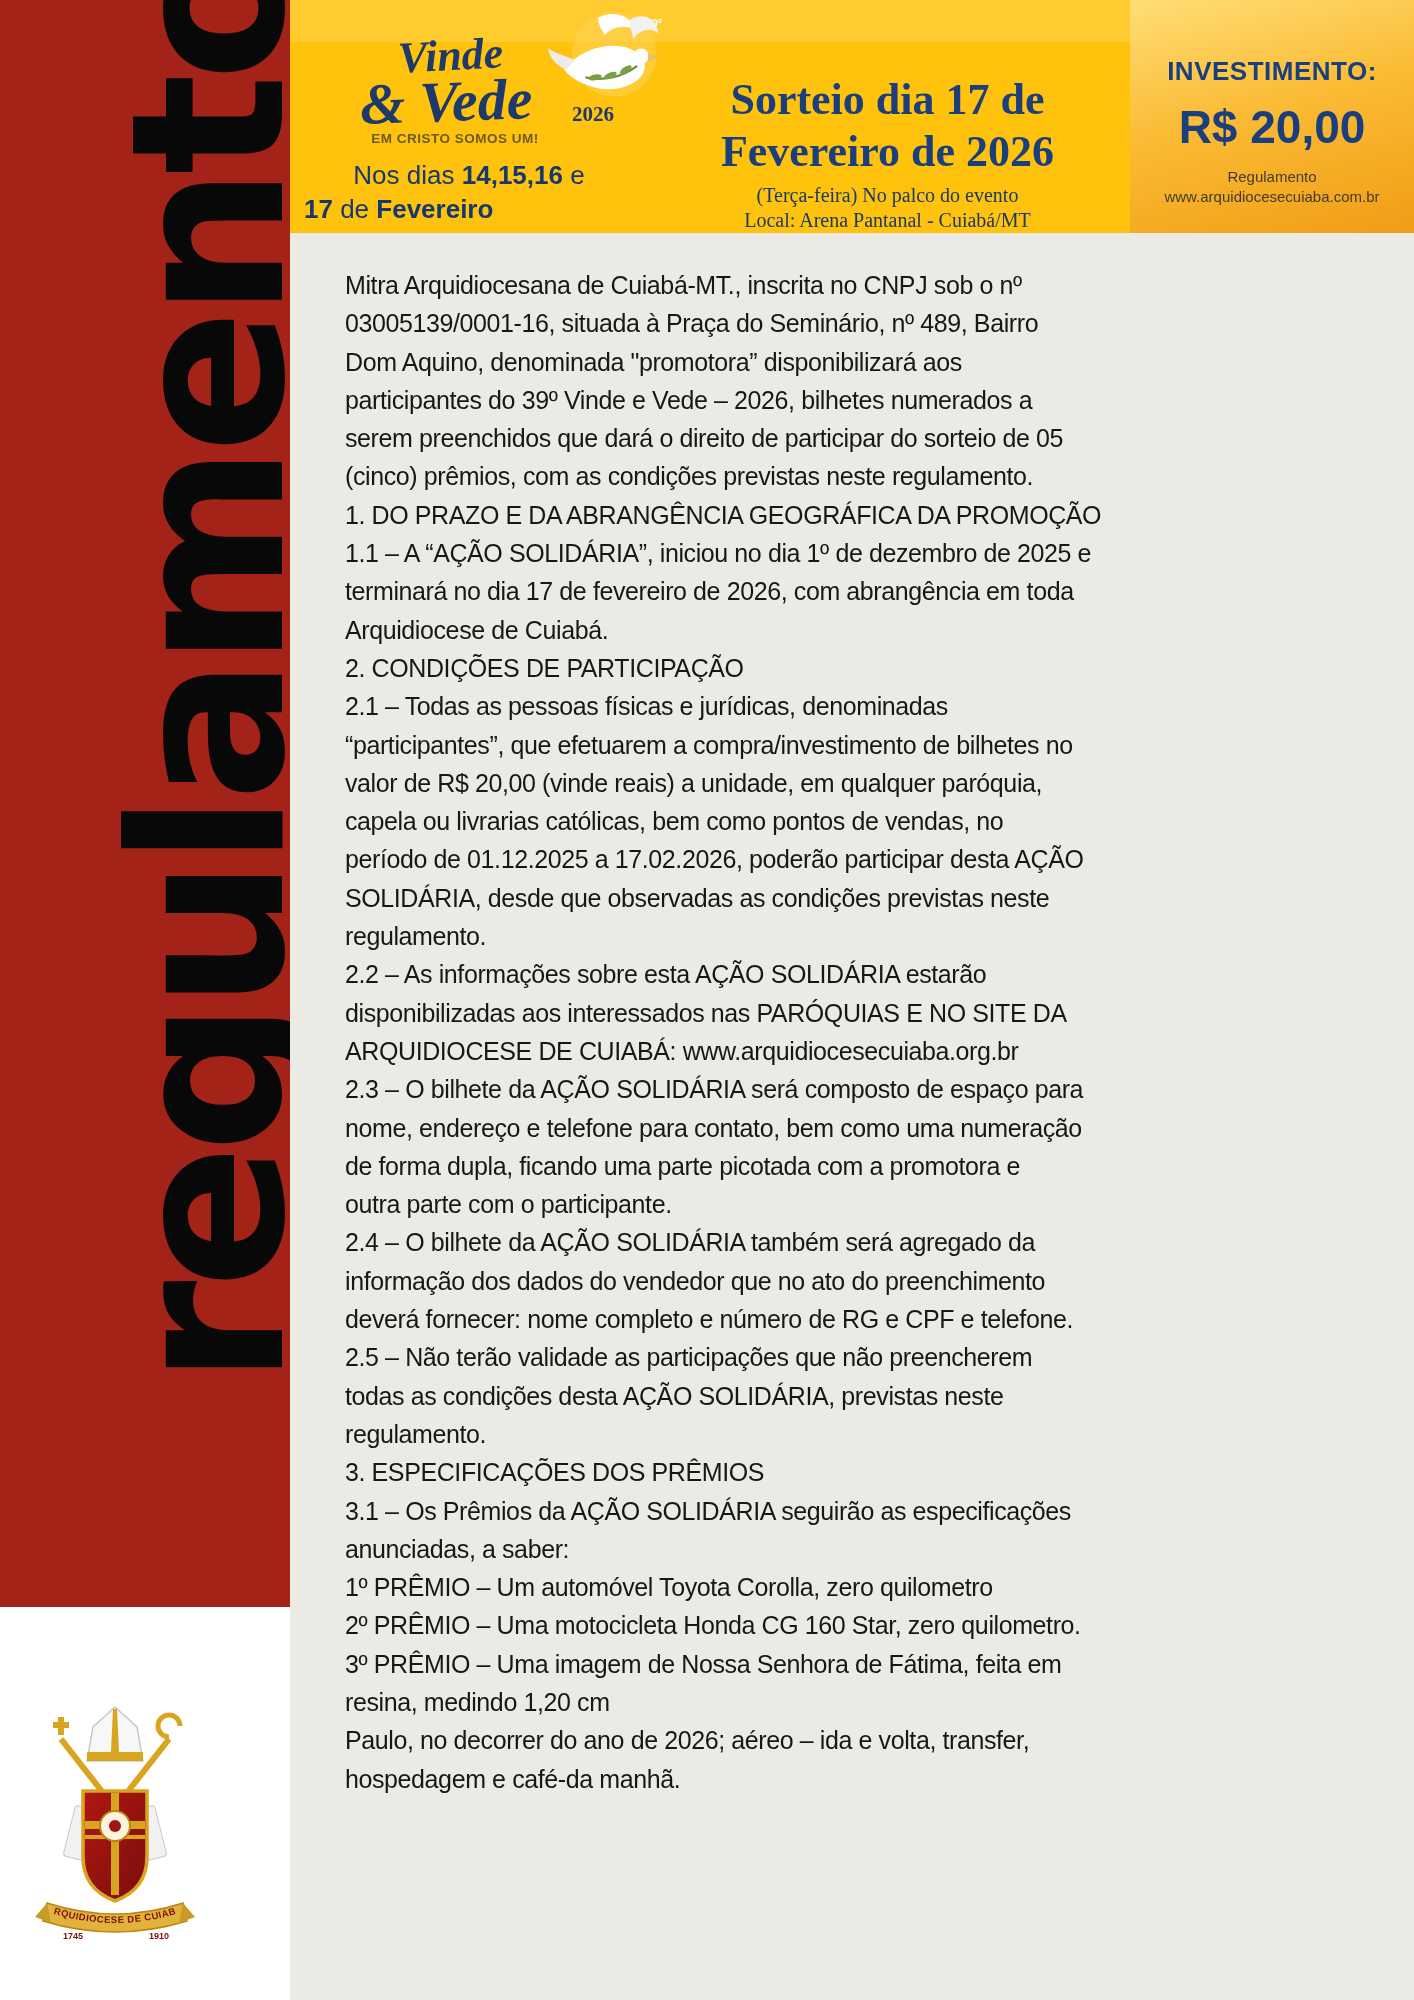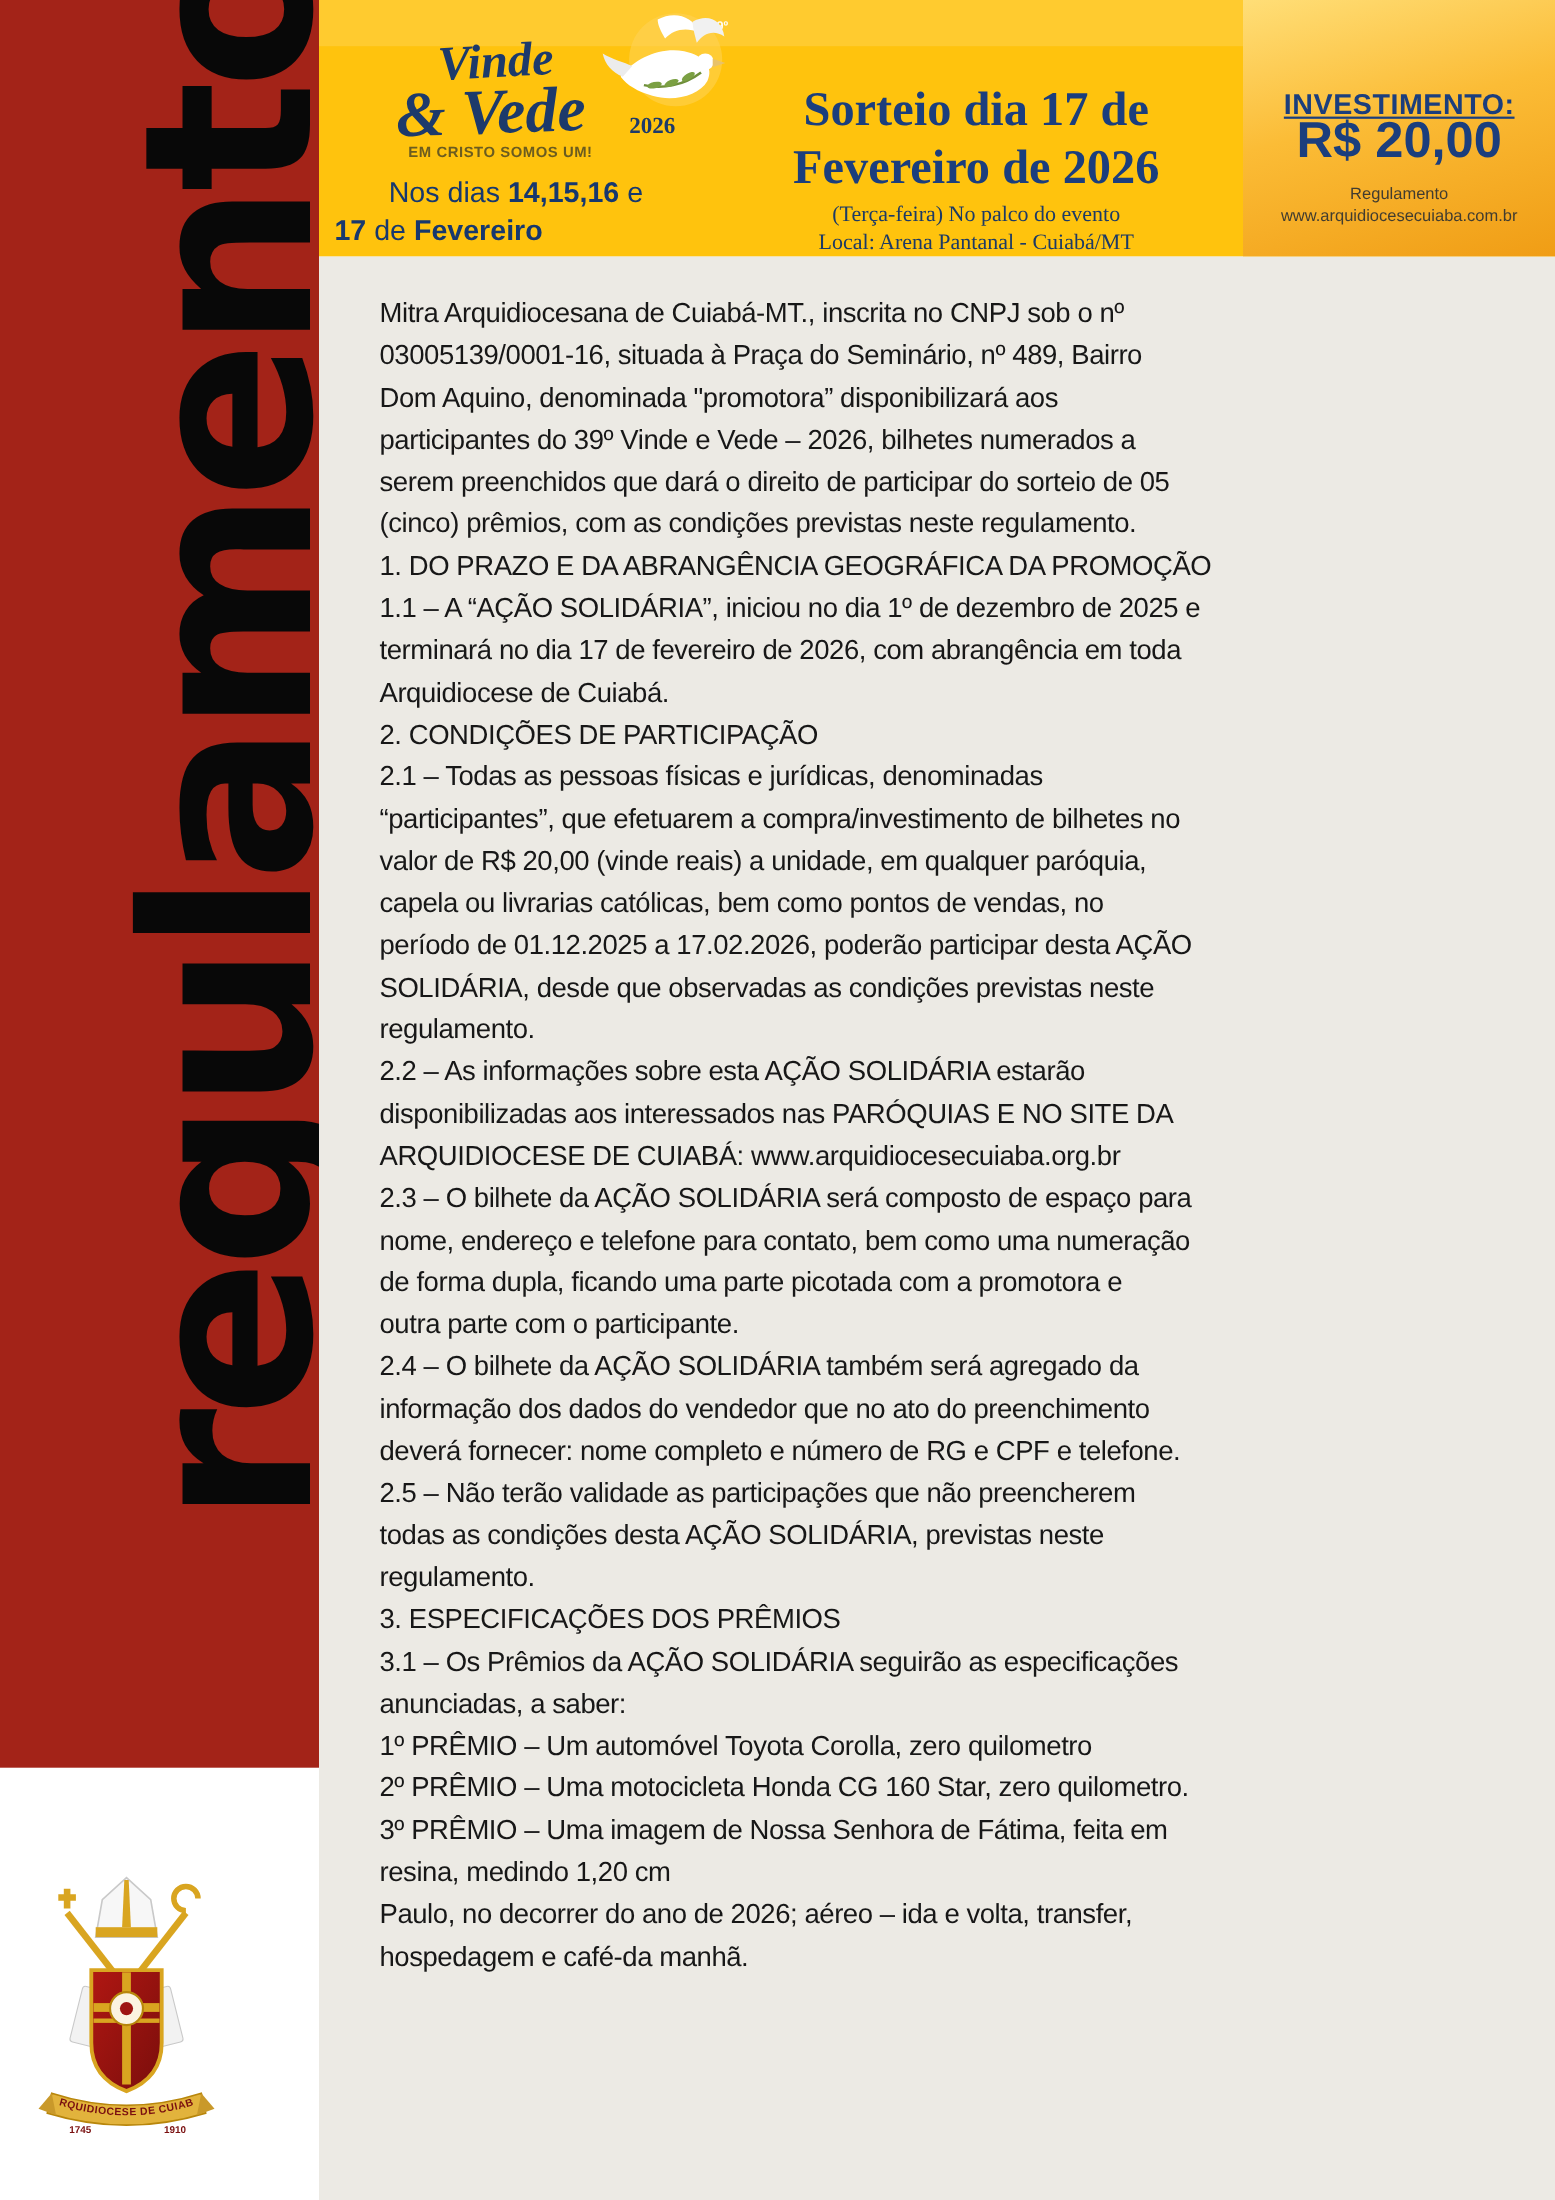--- a/index.html
+++ b/index.html
@@ -74,22 +74,22 @@
     font-size:44px; font-weight:bold; color:#1B3E7D; }
   .draw-sub1 { position:absolute; left:0; top:184px; width:100%;
     font-size:20px; color:#1C3A66; }
   .draw-sub2 { position:absolute; left:0; top:209px; width:100%;
     font-size:20px; color:#1C3A66; }
   
   .invest-block {
     position:absolute; right:0; top:0; width:284px; height:233px; text-align:center;
     background:linear-gradient(165deg,#FFDE77 0%, #FBBC36 45%, #F09D15 100%);
   }
-  .invest-label { position:absolute; left:0; top:80px; width:100%;
-    font-size:26px; font-weight:bold; color:#1B3E7D; letter-spacing:.5px;text-decoration:underline; }
+  .invest-label { position:absolute; left:0; top:56px; width:100%;
+    font-size:26px; font-weight:bold; color:#1B3E7D; letter-spacing:.5px; }
   .invest-value { position:absolute; left:0; top:100px; width:100%;
     font-size:46px; font-weight:bold; color:#1B3E7D; }
   .invest-note1 { position:absolute; left:0; top:168px; width:100%;
     font-size:15px; color:#413C30; }
   .invest-note2 { position:absolute; left:0; top:188px; width:100%;
     font-size:15px; color:#413C30; }
   
   .body-text {
     position:absolute; left:345px; top:266px; width:1050px;
     font-size:25px; letter-spacing:-0.4px; line-height:38.3px;

